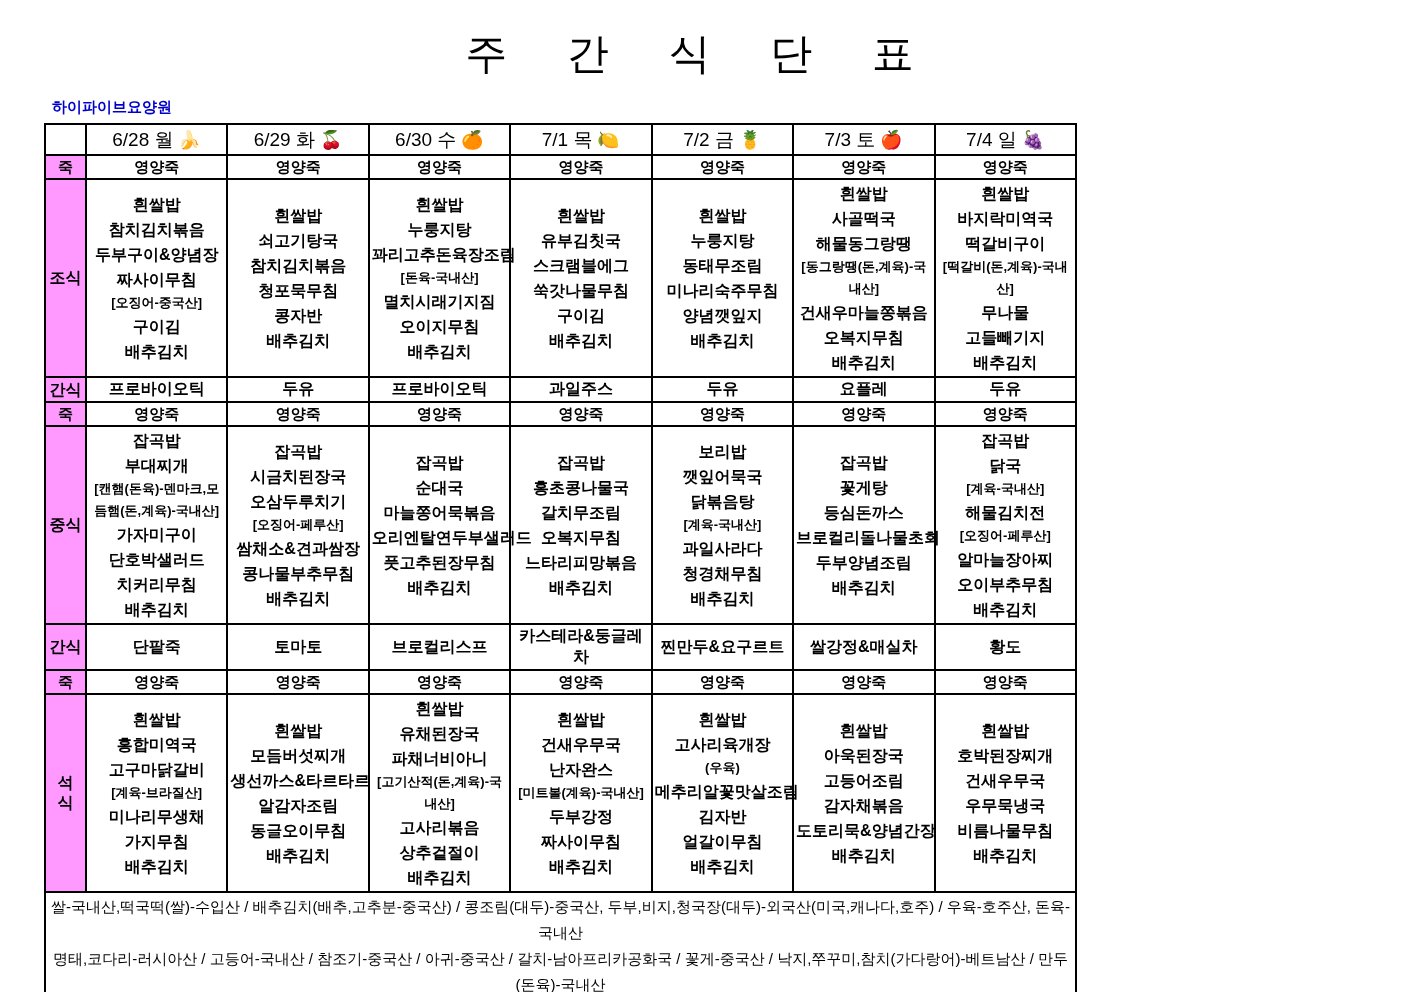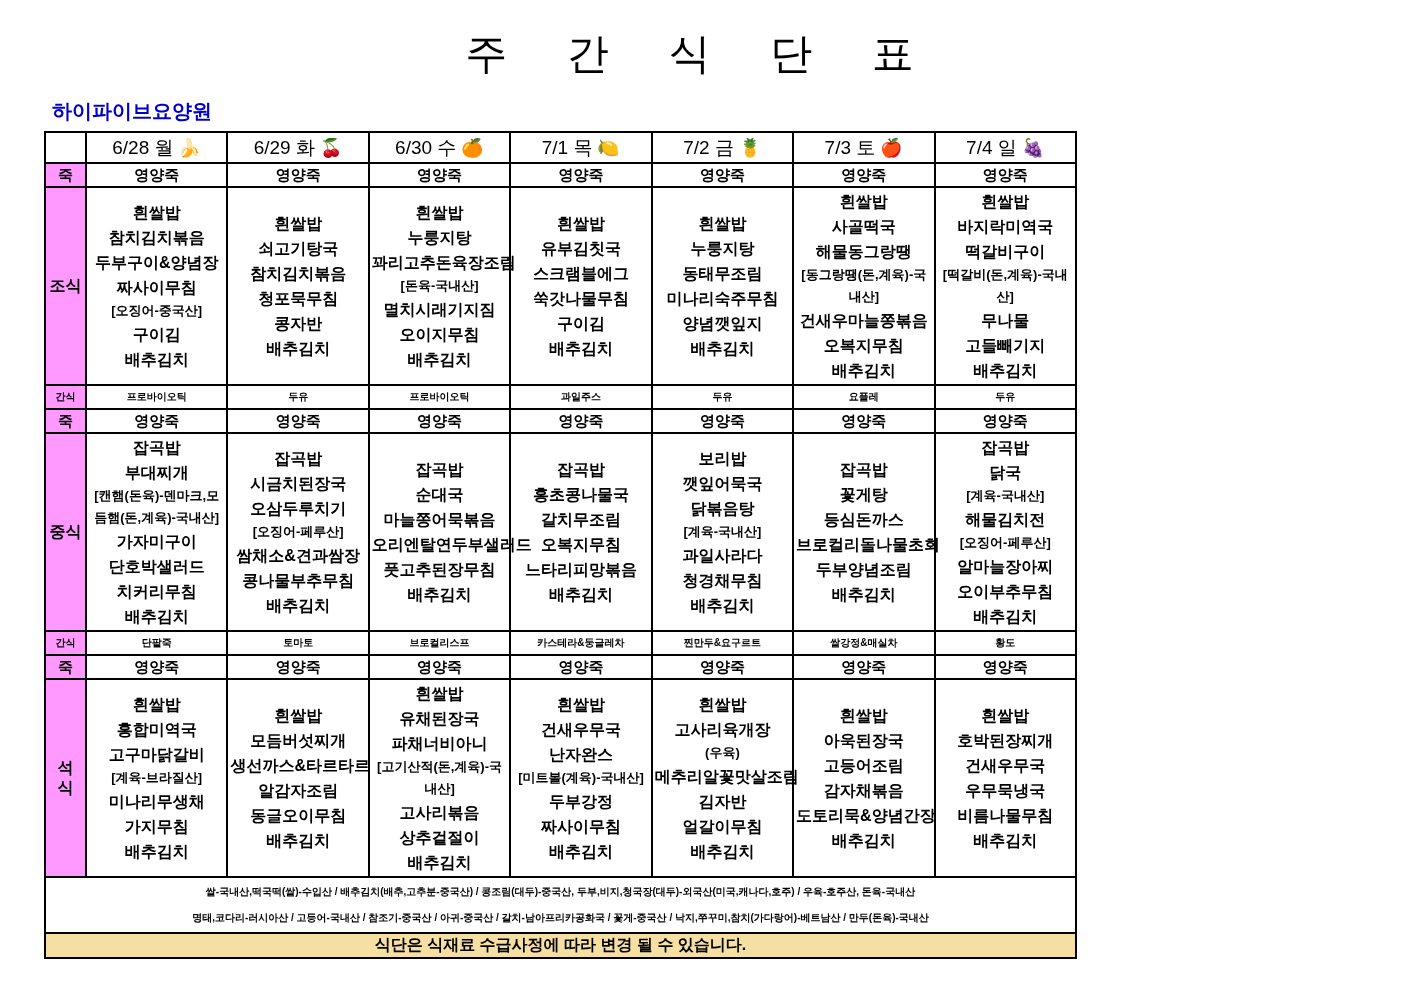--- a/index.html
+++ b/index.html
@@ -19,21 +19,21 @@
   .page{padding:26px 0 0 0;}
   .title{
     text-align:center;
     font-size:42px;
     letter-spacing:24px;
     font-weight:500;
     margin-bottom:16px;
   }
   .facility{
     margin-left:52px;
-    font-size:20px;
+    font-size:15px;
     font-weight:bold;
     color:var(--facility-text);
     margin-bottom:6px;
   }
   table.menu{
     margin-left:44px;
     width:1033px;
     border-collapse:collapse;
     table-layout:fixed;
   }
@@ -48,39 +48,39 @@
     font-weight:bold;
     font-size:16px;
     white-space:pre-line;
     line-height:20px;
   }
   td.corner{background:#fff;}
   .r-header td{height:31px;font-size:19px;font-weight:500;}
   .day-text{vertical-align:middle;}
   .fruit{font-size:18px;vertical-align:middle;}
   .r-porridge td{height:24px;font-size:15px;font-weight:bold;}
-  .r-snack td{height:23px;font-size:10px;font-weight:bold;}
+  .r-snack td{height:23px;font-size:16px;font-weight:bold;}
   .r-breakfast td{height:182px;}
   .r-lunch td{height:195px;}
   .r-dinner td{height:187px;}
   .item{
     font-size:16px;
     font-weight:bold;
     line-height:25px;
     white-space:nowrap;
   }
   .item.origin{
     font-size:13px;
     white-space:normal;
     line-height:22px;
   }
   .r-footer td{height:52px;}
   .footer-line{
-    font-size:10px;
-    font-weight:bold;
+    font-size:15px;
+    font-weight:normal;
     line-height:26px;
   }
   .r-notice td{
     height:25px;
     background:var(--notice-bg);
     font-size:16px;
     font-weight:bold;
   }
 </style>
 </head>

